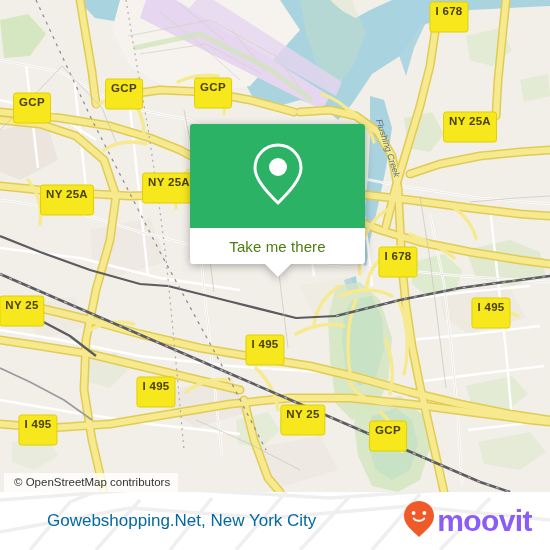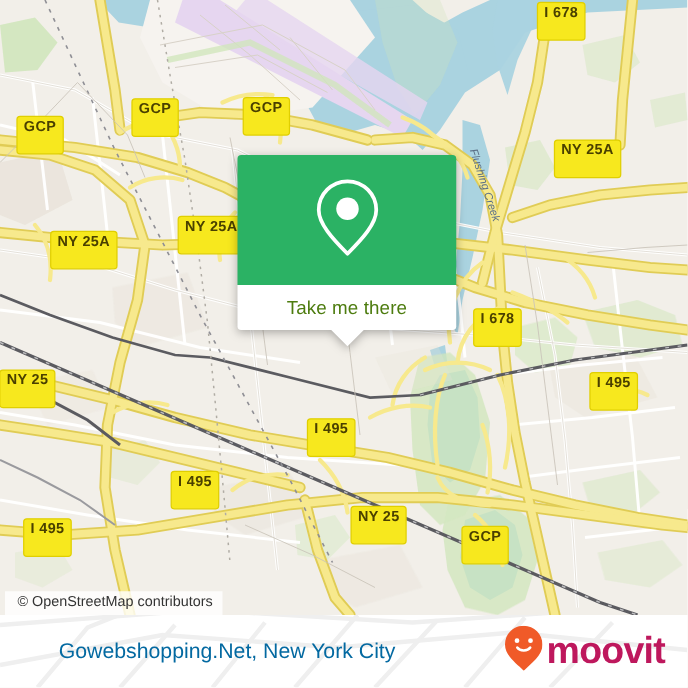--- a/index.html
+++ b/index.html
@@ -93,21 +93,21 @@
   #footer-watermark{position:absolute;left:0;top:0;opacity:1;}
   #footer-title{
     position:absolute;left:31px;top:50%;transform:translateY(-50%);
     font-size:17px;color:#0369a1;white-space:nowrap;margin-left:16px;
   }
   #moovit-logo{
     position:absolute;right:18px;top:50%;transform:translateY(-50%);
     display:flex;align-items:center;
   }
   #moovit-word{
-    font-size:30px;color:#be185d;font-weight:bold;letter-spacing:-0.6px;
+    font-size:30px;color:#8b5cf6;font-weight:bold;letter-spacing:-0.6px;
     margin-left:3px;line-height:30px;
   }
 </style>
 </head>
 <body>
 
 <div id="app">
 
   <div id="map">
     <svg width="550" height="492" viewBox="0 0 550 492">

